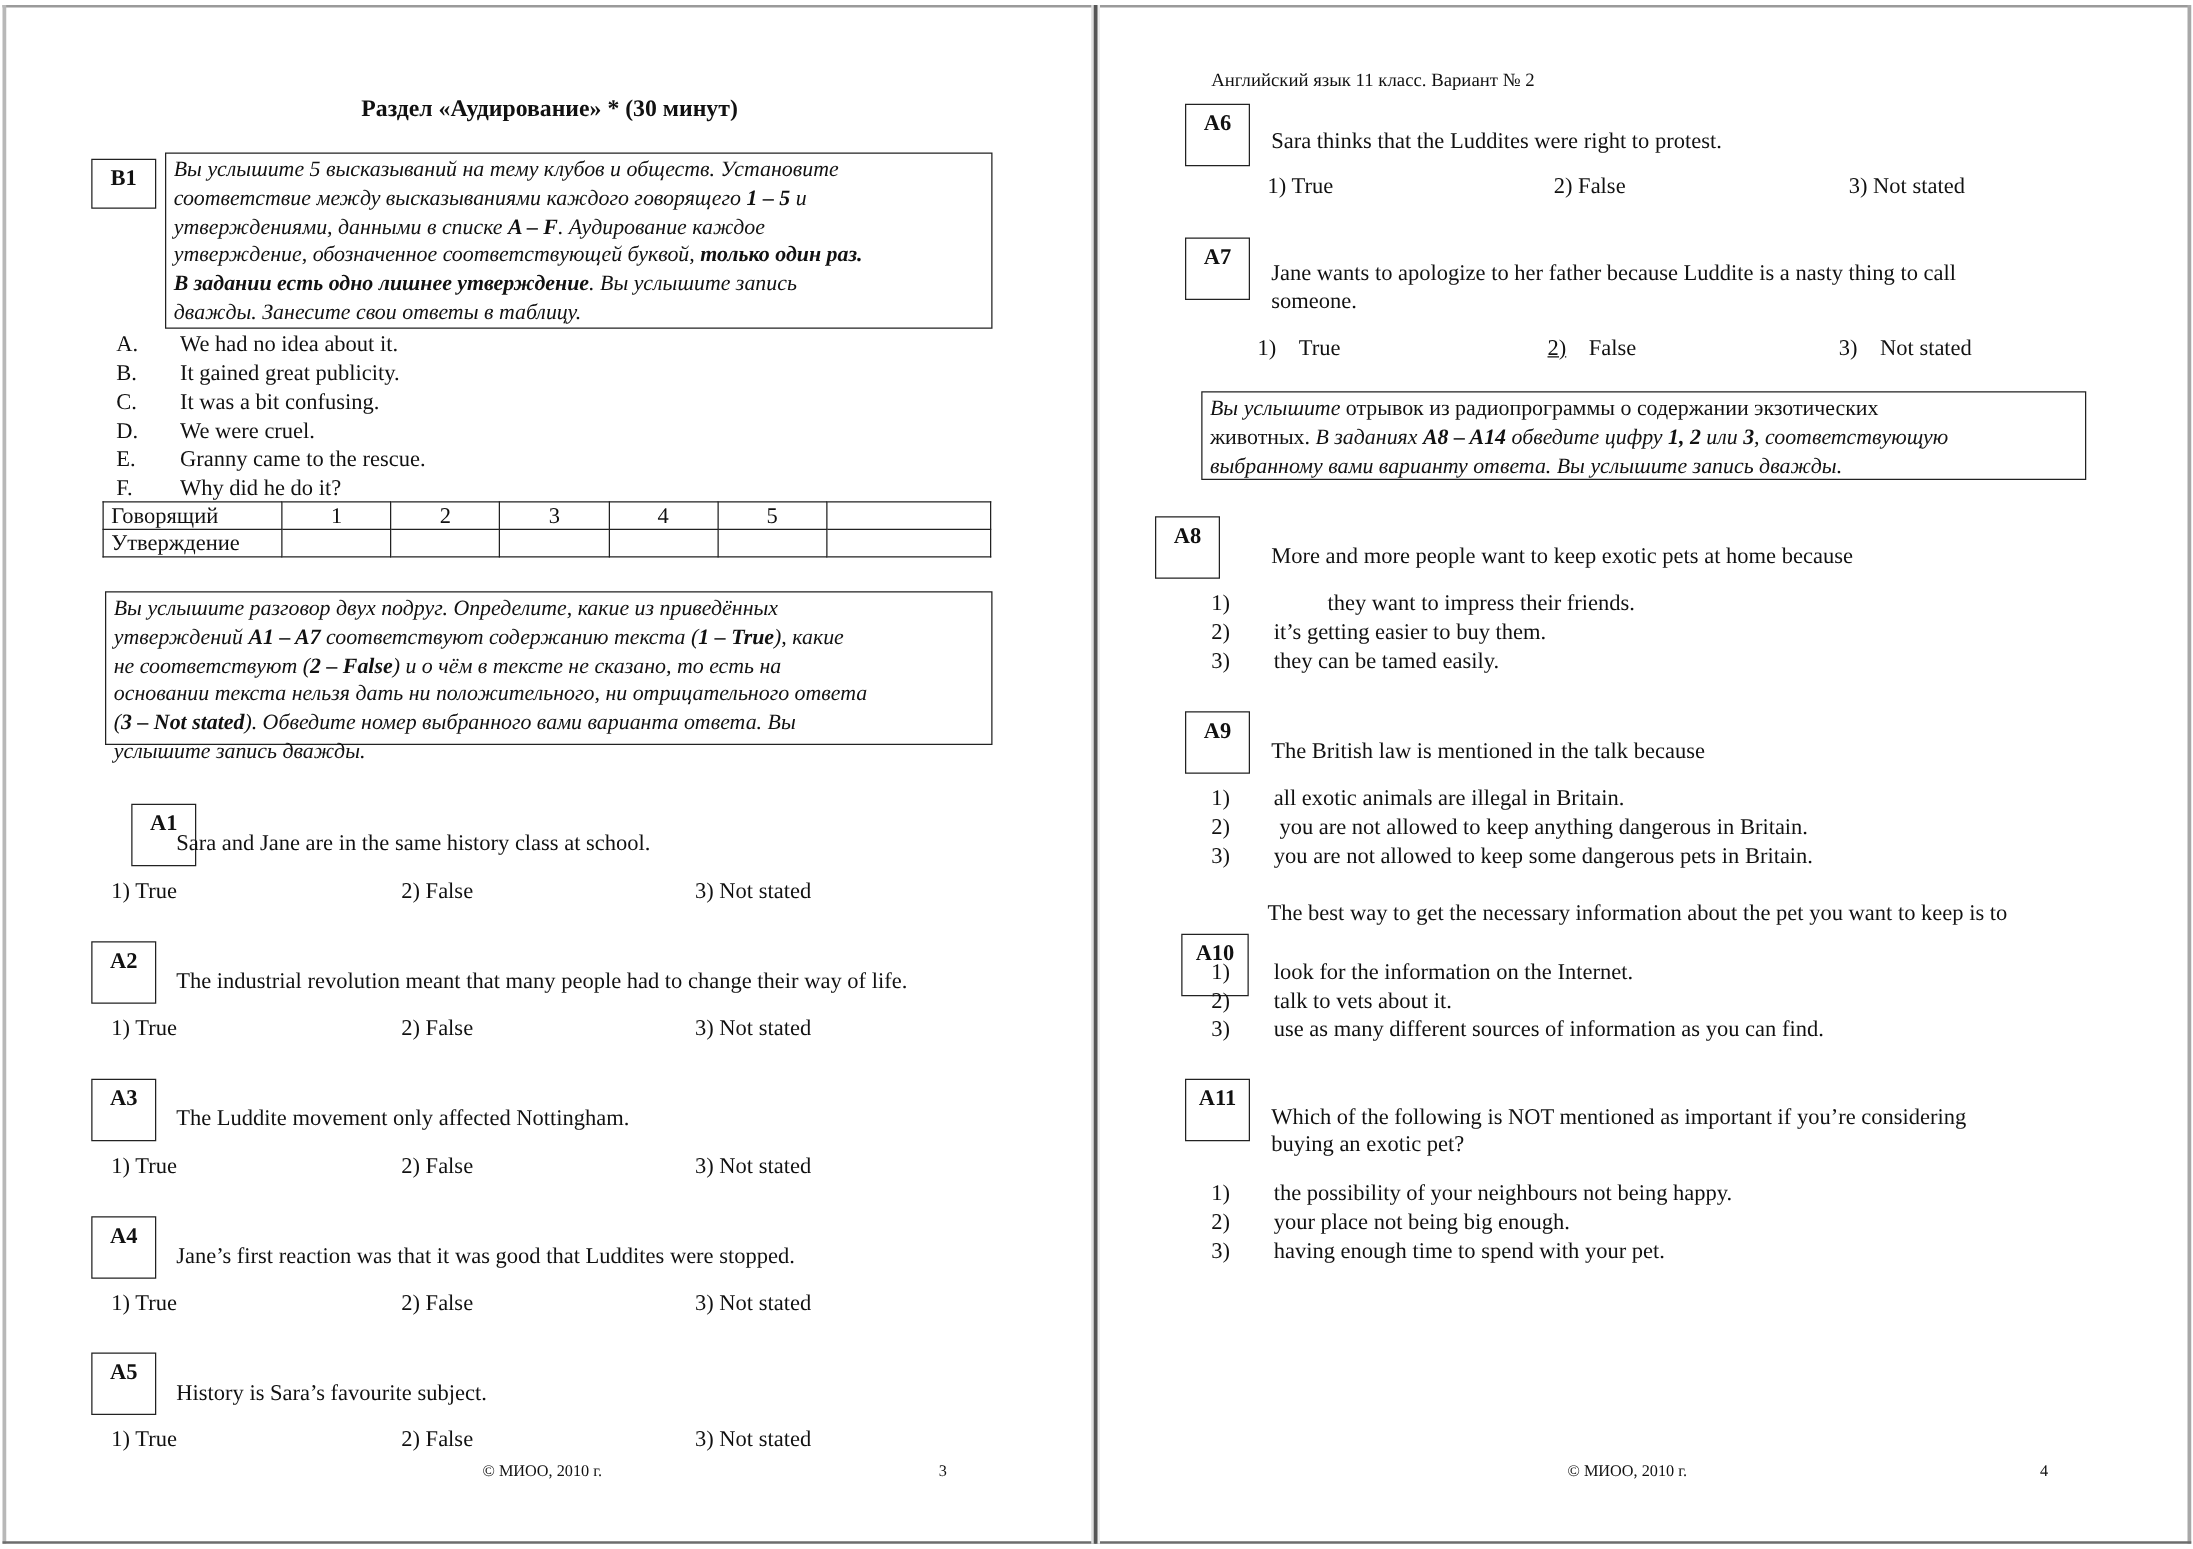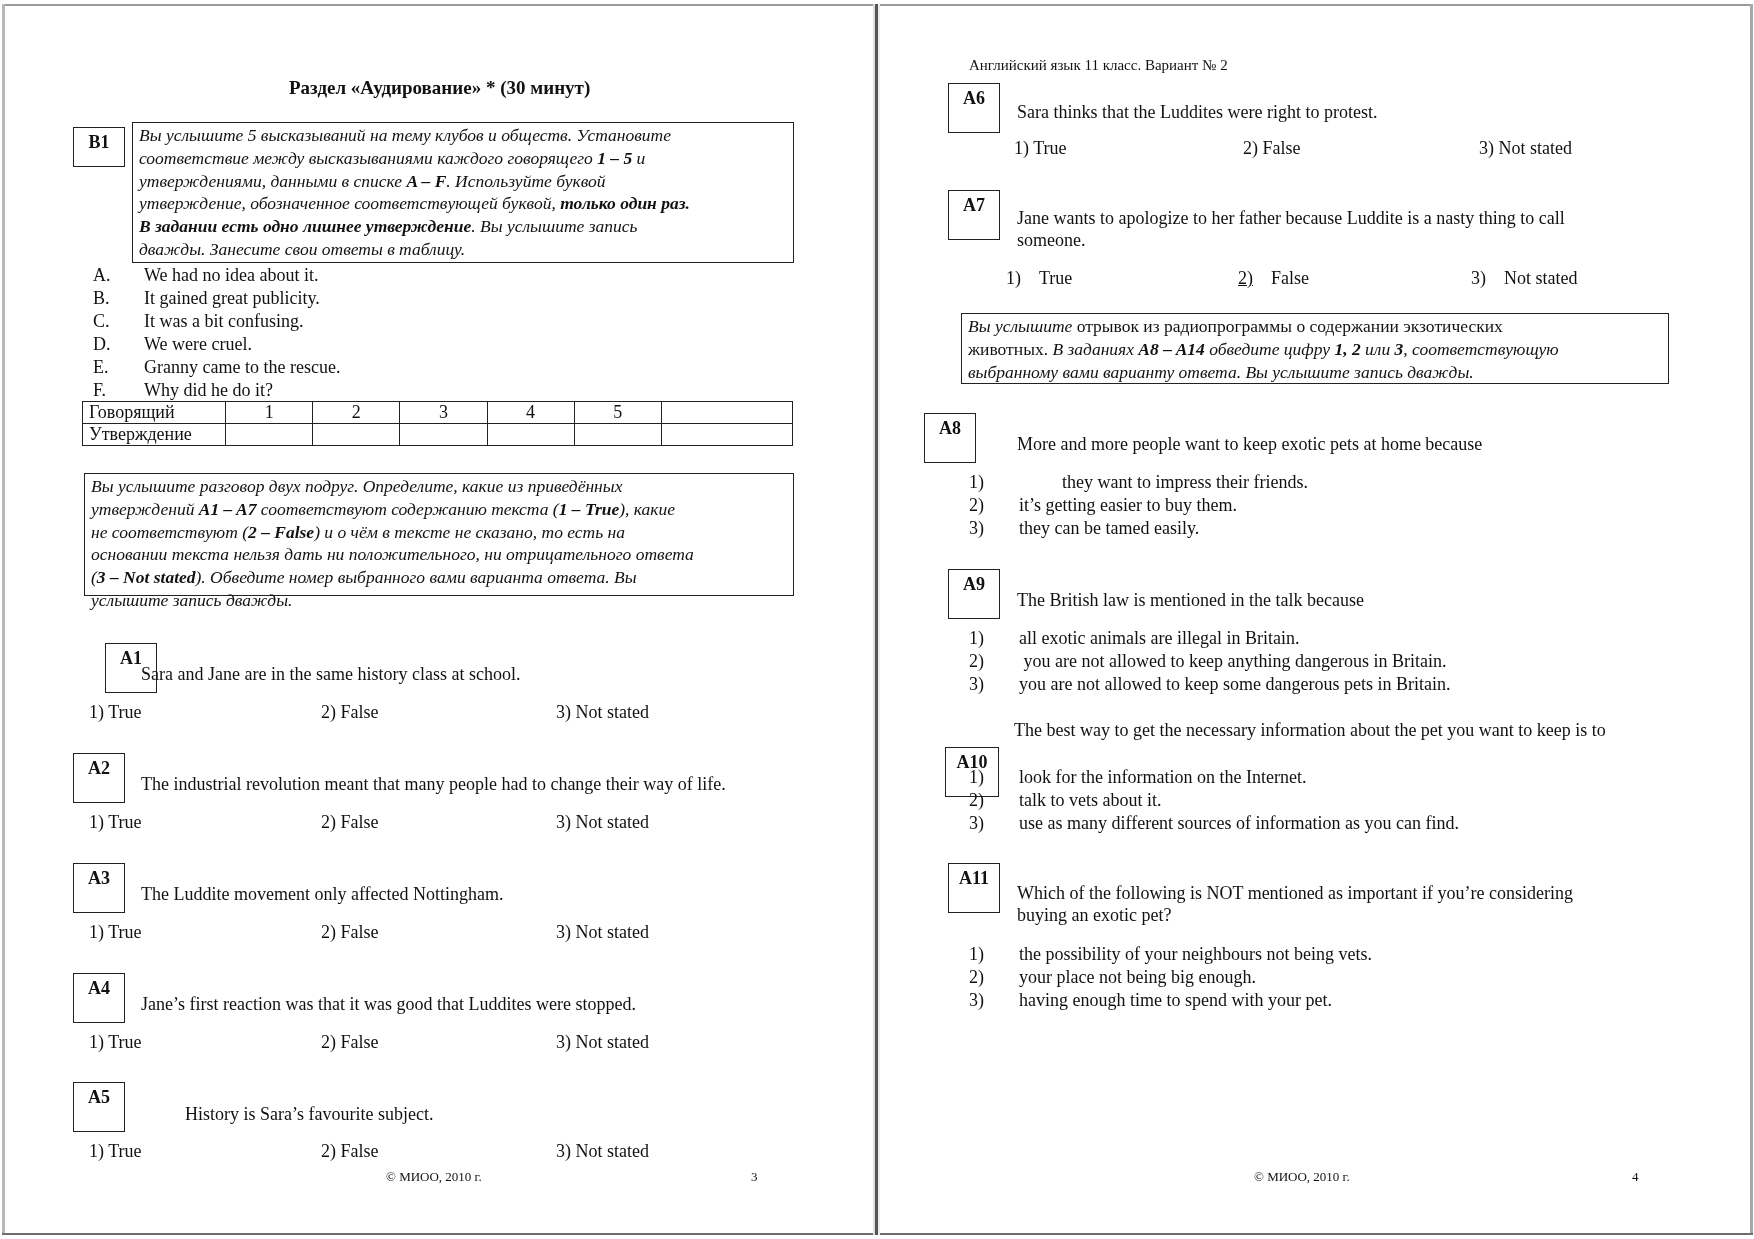--- a/index.html
+++ b/index.html
@@ -47,21 +47,21 @@
 <div class="frame-bottom"></div>
 <div class="divider"></div>
 
 <div>
   <div class="abs title" style="left:289px; top:77px;">Раздел «Аудирование» * (30 минут)</div>
 
   <div class="task-box" style="left:73px; top:127px; height:40px;">B1</div>
   <div class="instr" style="left:132px; top:122px; width:662px; height:141px;">
     <span>Вы услышите 5 высказываний на тему клубов и обществ. Установите</span><br>
     <span>соответствие между высказываниями каждого говорящего </span><b>1 – 5</b><span> и</span><br>
-    <span>утверждениями, данными в списке </span><b>A – F</b><span>. Используйте буквой</span><br>
+    <span>утверждениями, данными в списке </span><b>A – F</b><span>. Аудирование каждое</span><br>
     <span>утверждение, обозначенное соответствующей буквой, </span><b>только один раз.</b><br>
     <b>В задании есть одно лишнее утверждение</b><span>. Вы услышите запись</span><br>
     <span>дважды. Занесите свои ответы в таблицу.</span>
   </div>
 
   <div>
     <div class="abs txt" style="left:93px; top:264px;">A.</div>
     <div class="abs txt" style="left:144px; top:264px;">We had no idea about it.</div>
     <div class="abs txt" style="left:93px; top:287px;">B.</div>
     <div class="abs txt" style="left:144px; top:287px;">It gained great publicity.</div>
@@ -134,21 +134,21 @@
   <div>
     <div class="task-box" style="left:73px; top:973px;">A4</div>
     <div class="abs txt" style="left:141px; top:993px;">Jane’s first reaction was that it was good that Luddites were stopped.</div>
     <div class="opt" style="left:89px; top:1032px;">1)  True</div>
     <div class="opt" style="left:321px; top:1032px;">2)  False</div>
     <div class="opt" style="left:556px; top:1032px;">3)  Not stated</div>
   </div>
 
   <div>
     <div class="task-box" style="left:73px; top:1082px;">A5</div>
-    <div class="abs txt" style="left:141px; top:1103px;margin-left:44px;">History is Sara’s favourite subject.</div>
+    <div class="abs txt" style="left:141px; top:1103px;">History is Sara’s favourite subject.</div>
     <div class="opt" style="left:89px; top:1141px;">1)  True</div>
     <div class="opt" style="left:321px; top:1141px;">2)  False</div>
     <div class="opt" style="left:556px; top:1141px;">3)  Not stated</div>
   </div>
 
   <div class="foot" style="left:386px; top:1169px;">© МИОО, 2010 г.</div>
   <div class="foot" style="left:751px; top:1169px;">3</div>
 </div>
 
 <div>
@@ -216,21 +216,21 @@
     <div class="opt" style="left:969px; top:813px;">3)</div>
     <div class="opt" style="left:1019px; top:813px;">use as many different sources of information as you can find.</div>
   </div>
 
   <div>
     <div class="task-box" style="left:948px; top:863px;">A11</div>
     <div class="abs txt" style="left:1017px; top:882px;">
       <span>Which of the following is NOT mentioned as important if you’re considering</span><br><span>buying an exotic pet?</span>
     </div>
     <div class="opt" style="left:969px; top:944px;">1)</div>
-    <div class="opt" style="left:1019px; top:944px;">the possibility of your neighbours not being vets.</div>
+    <div class="opt" style="left:1019px; top:944px;">the possibility of your neighbours not being happy.</div>
     <div class="opt" style="left:969px; top:967px;">2)</div>
     <div class="opt" style="left:1019px; top:967px;">your place not being big enough.</div>
     <div class="opt" style="left:969px; top:990px;">3)</div>
     <div class="opt" style="left:1019px; top:990px;">having enough time to spend with your pet.</div>
   </div>
 
   <div class="foot" style="left:1254px; top:1169px;">© МИОО, 2010 г.</div>
   <div class="foot" style="left:1632px; top:1169px;">4</div>
 </div>
 

